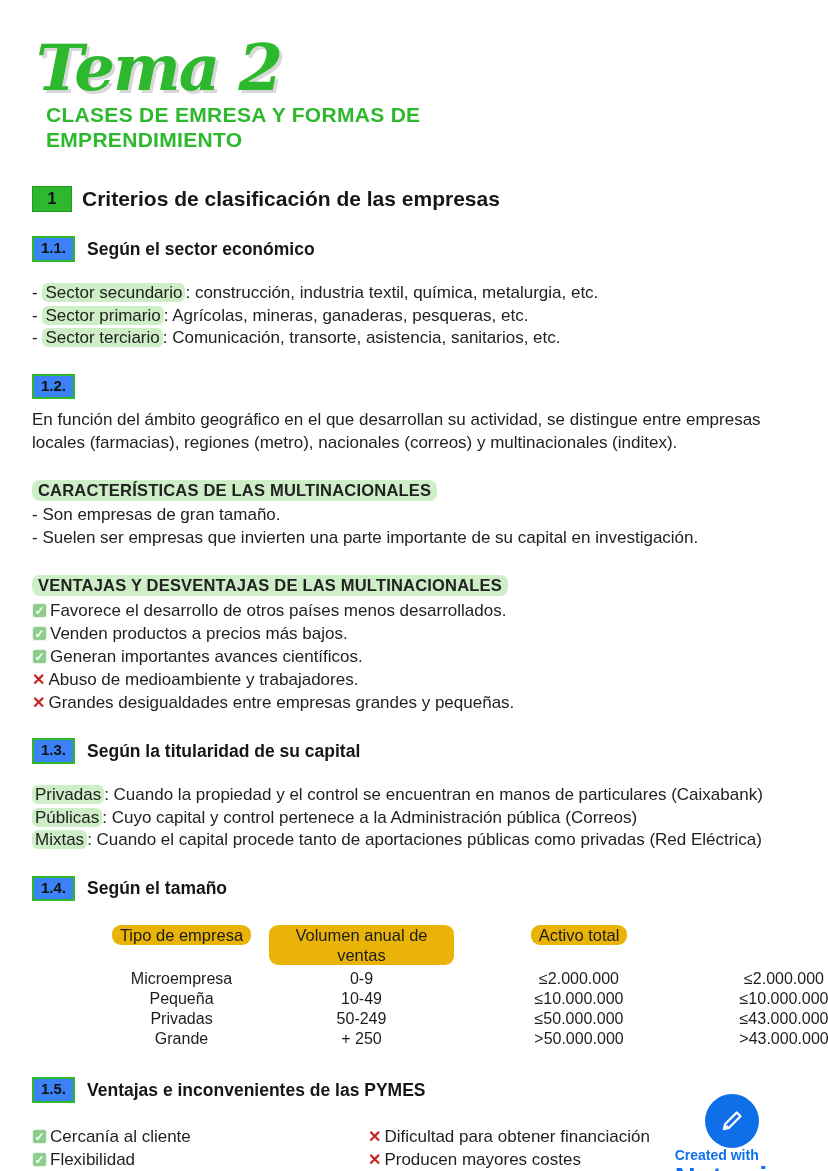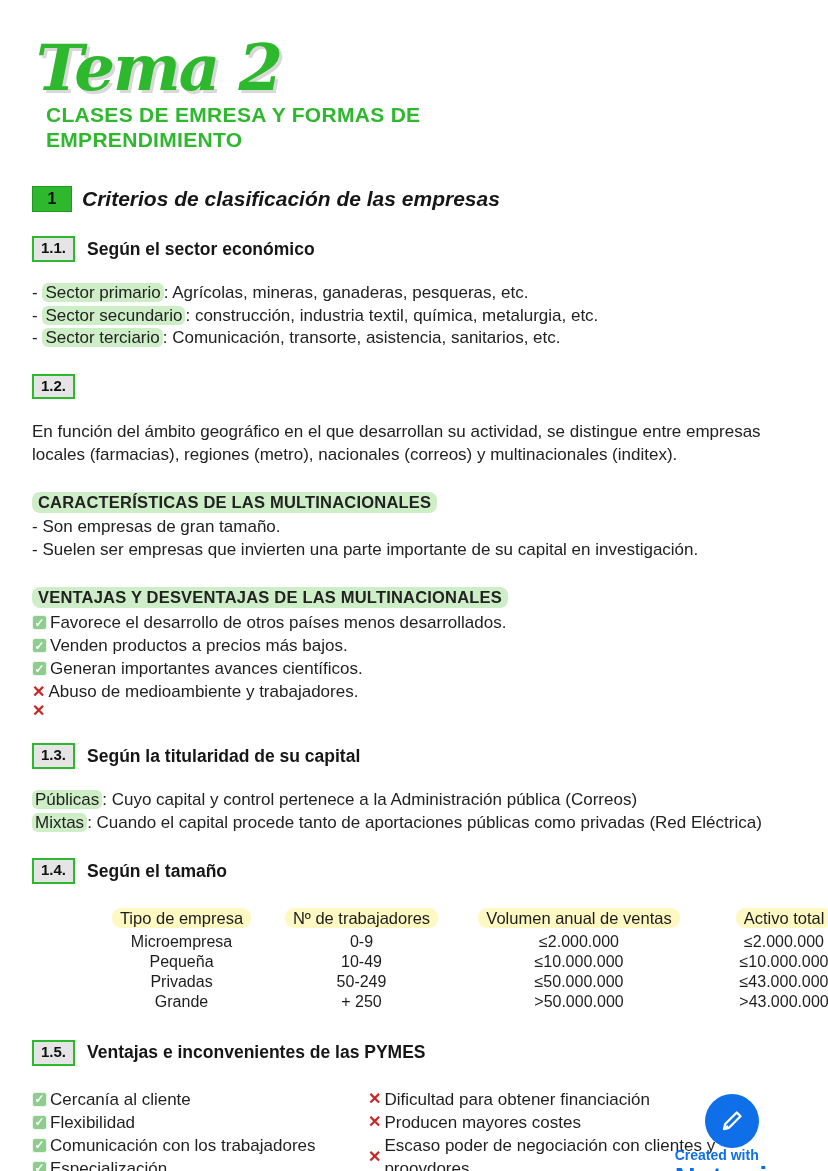--- a/index.html
+++ b/index.html
@@ -28,39 +28,39 @@
     font-size: 21px; line-height: 1.2; letter-spacing: 0.3px;
   }
 
   
   .h1-row { display: flex; align-items: center; margin-top: 34px; }
   .badge-filled {
     background: #2eb82e; border: 1px solid #1f9a1f;
     color: #111; font-weight: bold; font-size: 16px;
     width: 40px; height: 26px; display: flex; align-items: center; justify-content: center;
   }
-  .h1-title { font-size: 21px; font-weight: bold; margin-left: 10px; color: #161616; font-style: italic; }
+  .h1-title { font-size: 21px; font-weight: bold; margin-left: 10px; color: #161616; }
 
   .h2-row { display: flex; align-items: center; margin-top: 24px; }
   .badge-outline {
-    background: #e5e5e5; border: 2px solid #2eb82e;
+    background: #3b82f6; border: 2px solid #2eb82e;
     color: #111; font-weight: bold; font-size: 15px;
     padding: 1px 7px 2px 7px; line-height: 1.25;
   }
   .h2-title { font-size: 17.5px; font-weight: bold; margin-left: 12px; color: #161616; }
 
   
   .body-text { font-size: 17px; line-height: 22.5px; color: #222; }
   .hl {
     background: #cdeec6;
     border-radius: 6px;
     padding: 0 3px;
   }
   .list-block { margin-top: 20px; }
-  .para { margin-top: 22px; max-width: 780px; }
+  .para { margin-top: 10px; max-width: 780px; }
 
   .cap-heading {
     display: inline-block;
     margin-top: 26px;
     font-size: 16.5px; font-weight: bold; letter-spacing: 0.2px;
     background: #cdeec6; border-radius: 8px; padding: 1px 6px;
     color: #222;
   }
   .plain-list { margin-top: 3px; }
 
@@ -80,21 +80,21 @@
     color: #c92727; font-size: 16px; font-weight: bold;
     margin-right: 3px; line-height: 1;
   }
 
   
   .size-table { margin: 24px 0 0 62px; font-size: 16px; }
   .t-row { display: grid; grid-template-columns: 175px 185px 250px 160px; }
   .t-cell { text-align: center; line-height: 20px; color: #1d1d1d; }
   .t-head .t-cell { margin-bottom: 3px; }
   .t-head .hl-pill {
-    display: inline-block; background: #fef9c3; border-radius: 9px;
+    display: inline-block; background: #eab308; border-radius: 9px;
     padding: 0 8px; font-size: 16.5px; font-weight: 500; color: #1c1c1c;
   }
 
   
   .pymes { display: flex; margin-top: 22px; }
   .pymes-col-left { width: 336px; }
   .pymes-col-right { flex: 1; }
 
   
   .footer-brand {
@@ -129,25 +129,25 @@
   </div>
 
   <div class="h2-row">
     <div class="badge-outline">1.1.</div>
     <div class="h2-title">Según el sector económico</div>
   </div>
 
   <div class="body-text list-block">
     <div>
       <span>-</span>
+      <span class="hl">Sector secundario</span><span>: construcción, industria textil, química, metalurgia, etc.</span>
+    </div>
+    <div>
+      <span>-</span>
       <span class="hl">Sector primario</span><span>: Agrícolas, mineras, ganaderas, pesqueras, etc.</span>
-    </div>
-    <div>
-      <span>-</span>
-      <span class="hl">Sector secundario</span><span>: construcción, industria textil, química, metalurgia, etc.</span>
     </div>
     <div>
       <span>-</span>
       <span class="hl">Sector terciario</span><span>: Comunicación, transorte, asistencia, sanitarios, etc.</span>
     </div>
   </div>
 
   <div class="h2-row">
     <div class="badge-outline">1.2.</div>
   </div>
@@ -176,47 +176,50 @@
       <div class="cc-item">
         <span class="check-box">✓</span>
         <span>Generan importantes avances científicos.</span>
       </div>
       <div class="cc-item">
         <span class="cross-mark">✕</span>
         <span>Abuso de medioambiente y trabajadores.</span>
       </div>
       <div class="cc-item">
         <span class="cross-mark">✕</span>
+        <span>Grandes desigualdades entre empresas grandes y pequeñas.</span>
       </div>
     </div>
   </div>
 
   <div class="h2-row">
     <div class="badge-outline">1.3.</div>
     <div class="h2-title">Según la titularidad de su capital</div>
   </div>
 
   <div class="body-text list-block">
     <div>
+      <span class="hl">Privadas</span><span>: Cuando la propiedad y el control se encuentran en manos de particulares (Caixabank)</span>
+    </div>
+    <div>
       <span class="hl">Públicas</span><span>: Cuyo capital y control pertenece a la Administración pública (Correos)</span>
     </div>
     <div>
       <span class="hl">Mixtas</span><span>: Cuando el capital procede tanto de aportaciones públicas como privadas (Red Eléctrica)</span>
     </div>
   </div>
 
   <div class="h2-row">
     <div class="badge-outline">1.4.</div>
     <div class="h2-title">Según el tamaño</div>
   </div>
 
   <div class="size-table">
     <div class="t-row t-head">
       <div class="t-cell"><span class="hl-pill">Tipo de empresa</span></div>
-      <div class="t-cell"><span class="hl-pill">Nº de trabajadores</span></div>
       <div class="t-cell"><span class="hl-pill">Volumen anual de ventas</span></div>
       <div class="t-cell"><span class="hl-pill">Activo total</span></div>
     </div>
     <div class="t-row">
       <div class="t-cell">Microempresa</div>
       <div class="t-cell">0-9</div>
       <div class="t-cell">≤2.000.000</div>
       <div class="t-cell">≤2.000.000</div>
     </div>
     <div class="t-row">

